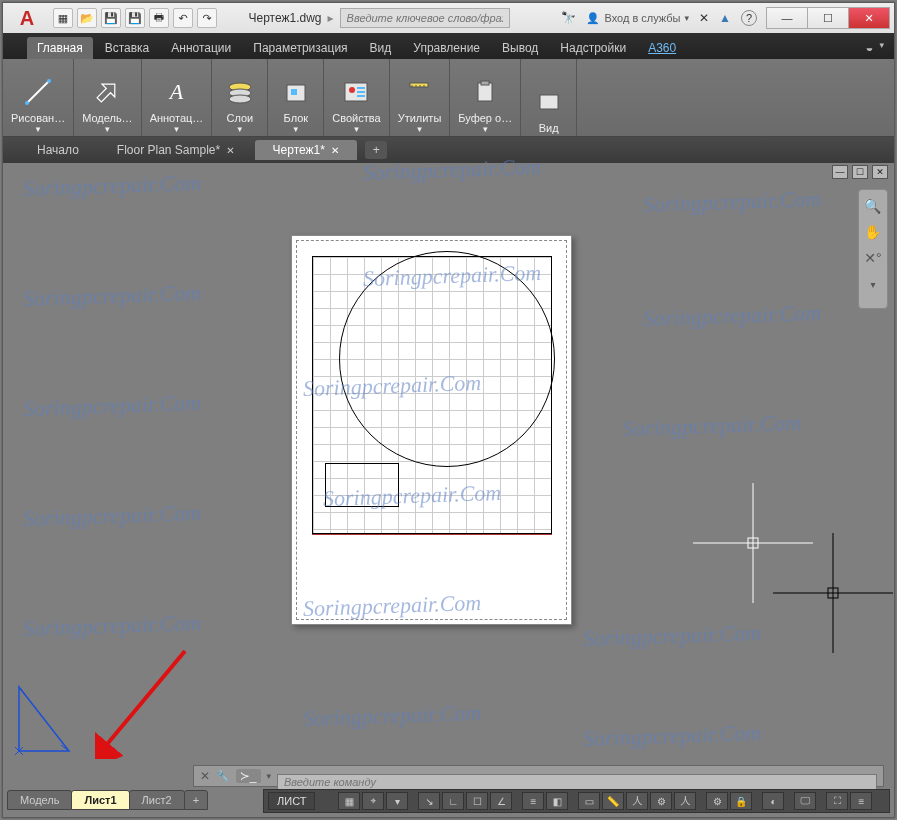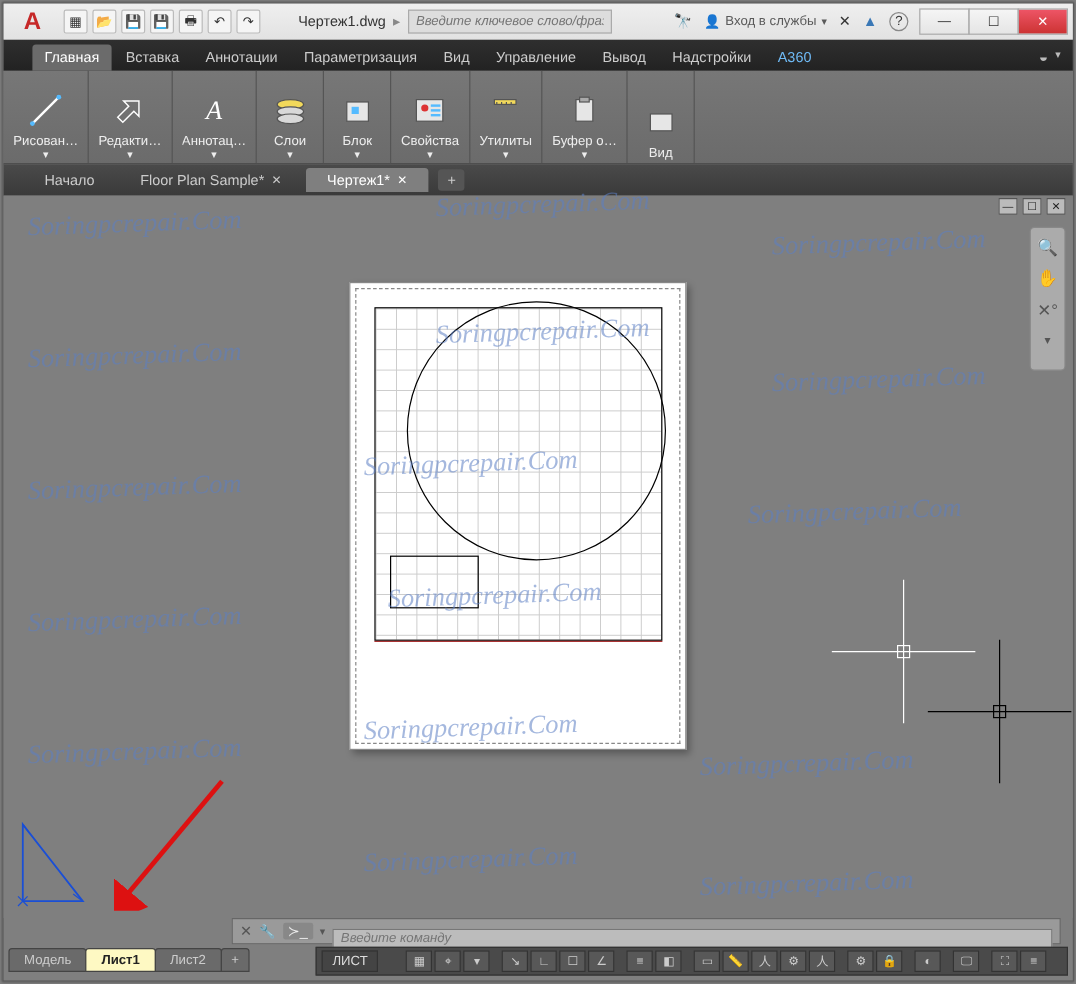--- a/index.html
+++ b/index.html
@@ -14,21 +14,21 @@
   .title-search { width: 170px; height: 20px; background: #ddd; border: 1px solid #aaa; padding: 0 6px; font-size: 11px; font-style: italic; color: #666; }
   .title-right { margin-left: auto; display: flex; align-items: center; gap: 10px; margin-right: 4px; }
   .signin { font-size: 11px; color: #5a5a5a; display: flex; align-items: center; gap: 4px; cursor: pointer; }
   .win-controls { display: flex; }
   .win-btn { width: 42px; height: 22px; border: 1px solid #aaa; background: linear-gradient(#f5f5f5,#e5e5e5); display:flex; align-items:center; justify-content:center; font-size: 11px; margin-left:-1px; cursor:pointer;}
   .win-btn.close { background: linear-gradient(#e56,#c33); color:#fff; }
   
   .ribbon-tabs { height: 26px; background: linear-gradient(#2f2f2f,#222); display: flex; align-items: flex-end; padding-left: 24px; font-size: 12px; color: #ccc; gap: 2px; }
   .rtab { padding: 4px 10px; cursor: pointer; }
   .rtab.active { background: #6b6b6b; color: #fff; border-top-left-radius:3px; border-top-right-radius:3px; }
-  .rtab.a360 { color:#6fbaf5; }
+  .rtab.a360 { color:#6fbaf5;text-decoration:underline; }
   .ribbon-extra { margin-left:auto; display:flex; gap:6px; padding:0 10px 4px 0; color:#bbb; font-size:13px; }
   
   .ribbon { height: 78px; background: linear-gradient(#777,#6b6b6b); display:flex; border-bottom:1px solid #444; }
   .panel { border-right:1px solid #555; display:flex; flex-direction:column; align-items:center; justify-content:flex-end; padding: 4px 8px 2px; min-width:56px; }
   .panel .picon { width:32px; height:32px; margin-bottom:4px; display:flex; align-items:center; justify-content:center; }
   .panel .plabel { font-size:11px; color:#eee; max-width:60px; overflow:hidden; text-overflow:ellipsis; white-space:nowrap; }
   .panel-drop { font-size:9px; color:#eee; }
   
   .doctabs { height: 26px; background: linear-gradient(#4a4a4a,#3a3a3a); display:flex; align-items:center; font-size:12px; color:#ccc; padding-left:16px; gap:2px; }
   .doctab { padding:3px 18px; border-radius:3px 3px 0 0; cursor:pointer; display:flex; align-items:center; gap:6px;}
@@ -138,21 +138,21 @@
         </div>
         <div class="plabel">Рисован…</div>
         <div class="panel-drop">▾</div>
       </div>
     <div class="panel">
         <div class="picon">
           <svg width="30" height="30">
             <path d="M15 4 L24 13 L18 13 L18 26 L12 26 L12 13 L6 13 Z" fill="none" stroke="#fff" stroke-width="1.2" transform="rotate(45 15 15)"></path>
           </svg>
         </div>
-        <div class="plabel">Редакти…</div>
+        <div class="plabel">Модель…</div>
         <div class="panel-drop">▾</div>
       </div>
     <div class="panel">
         <div class="picon" style="color:#fff;font:22px serif;font-style:italic">A</div>
         <div class="plabel">Аннотац…</div>
         <div class="panel-drop">▾</div>
       </div>
     <div class="panel">
         <div class="picon">
           <svg width="30" height="30">

